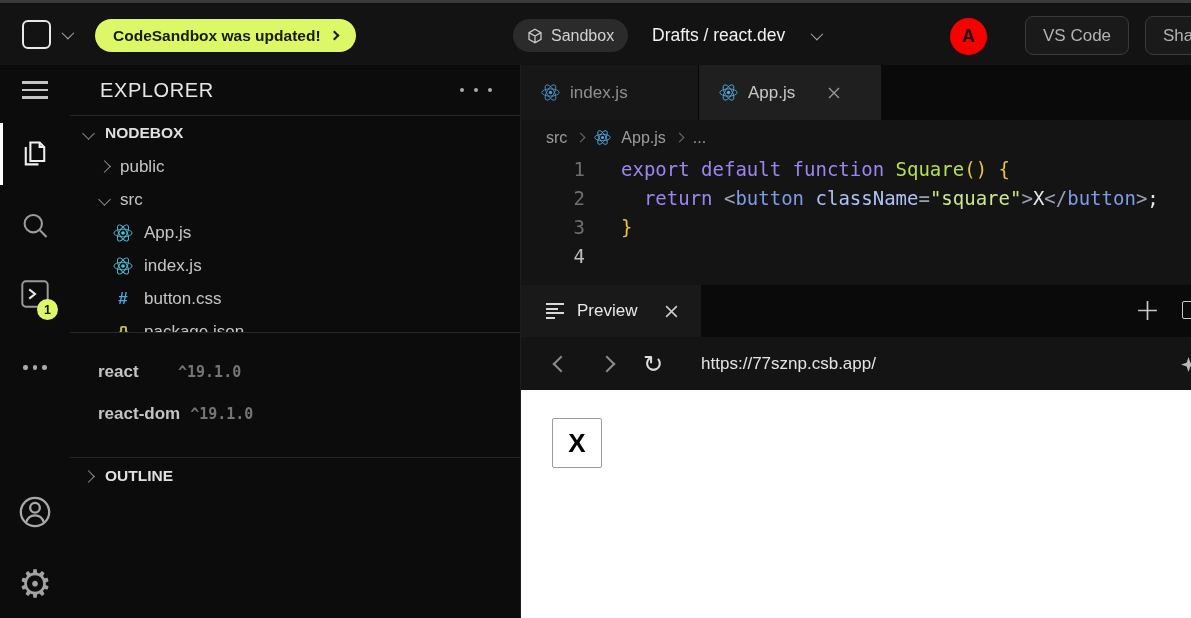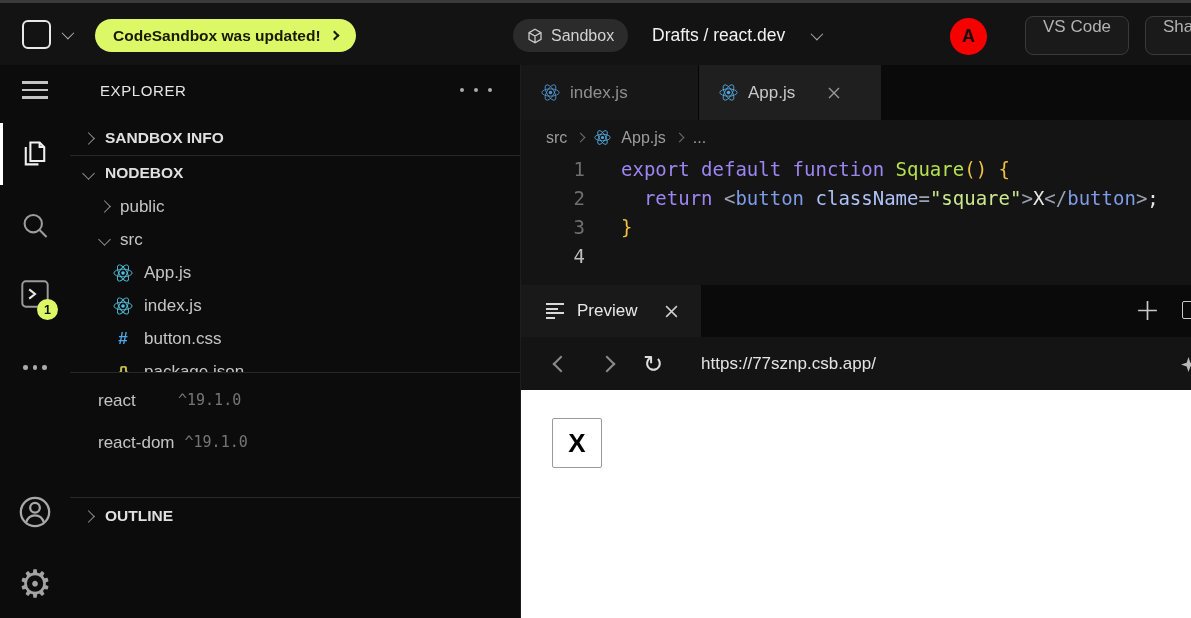--- a/index.html
+++ b/index.html
@@ -15,21 +15,21 @@
   .chev.right { transform:rotate(-45deg); }
   .update-pill { position:absolute; left:95px; top:16px; height:33px; background:var(--accent-lime,#DDF867); border-radius:17px;
     display:flex; align-items:center; gap:10px; padding:0 18px; color:#161A00; font-size:15.5px; font-weight:600; }
   .update-pill .chev { width:7px; height:7px; border-color:#161A00; border-width:2px; }
   .sandbox-badge { position:absolute; left:513px; top:16px; height:33px; background:#2B2B2B; border-radius:17px;
     display:flex; align-items:center; gap:8px; padding:0 14px; color:#D2D2D2; font-size:16px; }
   .tb-breadcrumb { position:absolute; left:652px; top:0; height:65px; display:flex; align-items:center; gap:26px; color:#F2F2F2; font-size:17.5px; }
   .avatar { position:absolute; left:950px; top:15px; width:37px; height:37px; border-radius:50%; background:var(--avatar-red,#F60000);
     display:flex; align-items:center; justify-content:center; color:#111; font-size:18px; font-weight:800; }
   .tb-btn { position:absolute; top:13px; height:39px; border:1px solid #3A3A3A; border-radius:8px; background:#1A1A1A;
-    color:#B3B3B3; font-size:17px; display:flex; padding:0 17px; }
+    color:#B3B3B3; font-size:17px; display:flex; align-items:center; padding:0 17px; }
   .tb-btn.vscode { left:1025px; }
   .tb-btn.share { left:1145px; width:90px; }
 
   
   .main { display:flex; width:1191px; height:553px; }
 
   
   .activitybar { position:relative; width:70px; height:553px; background:#0C0C0C; flex:none; }
   .ab-item { position:absolute; left:0; width:70px; display:flex; justify-content:center; cursor:pointer; }
   .active-indicator { position:absolute; left:0; top:58px; width:3px; height:62px; background:#FFFFFF; }
@@ -39,36 +39,36 @@
   .term-badge { position:absolute; right:12px; top:234px; width:21px; height:21px; border-radius:50%;
     background:var(--accent-lime,#DDF867); color:#111; font-size:12.5px; font-weight:700;
     display:flex; align-items:center; justify-content:center; }
   .dots { gap:5px; align-items:center; }
   .dots div { width:4.5px; height:4.5px; border-radius:50%; background:#ABABAB; }
   .gear-glyph { font-size:38px; color:#A3A3A3; line-height:34px; font-family:"DejaVu Sans",sans-serif; }
 
   
   .sidebar { position:relative; width:451px; height:553px; background:#0C0C0C; flex:none; border-right:1px solid #1E1E1E; color:#C9C9C9; }
   .sb-header { height:50px; display:flex; align-items:center; justify-content:space-between; padding:0 28px 0 30px; }
-  .sb-header .title { font-size:15px; letter-spacing:.6px; color:#E6E6E6;text-align:center; }
+  .sb-header .title { font-size:20px; letter-spacing:.6px; color:#E6E6E6;text-align:center; }
   .sb-row { height:34px; display:flex; align-items:center; gap:12px; padding-left:14px; cursor:pointer; }
   .sb-row .sec-label { font-size:15.5px; font-weight:600; color:#E0E0E0; }
   .divider { height:1px; background:#272727; }
   .tree-row { height:33px; display:flex; align-items:center; gap:11px; cursor:pointer; font-size:17px; color:#C6C6C6; }
   .ind1 { padding-left:30px;align-items:center; }
   .ind2 { padding-left:43px; }
   .tree-chev { width:9px; height:9px; border-right:1.6px solid #909090; border-bottom:1.6px solid #909090; }
   .ficon { width:20px; display:flex; justify-content:center; font-weight:700; }
   .ficon.css { color:var(--css-blue,#4FA9E8); font-size:17px; }
   .ficon.json { color:var(--json-yellow,#C8BE51); font-size:15px; letter-spacing:-1px; }
   .clip-row { height:17px; overflow:hidden; }
   .search-box { margin:22px 26px 0 28px; height:45px; background:#000; border-radius:6px; display:flex; align-items:center; gap:13px; padding:0 16px; }
   .search-box input { flex:1; background:transparent; border:none; outline:none; color:#CFCFCF; font-size:18px; font-family:"Liberation Sans",sans-serif; }
   .search-box input::placeholder { color:#8B8B8B; }
-  .dep-row { height:42px; display:flex; padding-left:28px; cursor:pointer; }
+  .dep-row { height:42px; display:flex; align-items:center; padding-left:28px; cursor:pointer;font-weight:bold; }
   .dep-name { font-size:17px; color:#C4C4C4; min-width:70px; margin-right:10px; }
   .dep-row:first-of-type .dep-name { min-width:62px; margin-right:28px; }
   .dep-ver { font-family:"DejaVu Sans Mono",monospace; font-size:15px; color:#757575; }
 
   
   .editor-col { display:flex; flex-direction:column; width:670px; height:553px; }
   .tabbar { display:flex; height:55px; background:#0A0A0A; flex:none; }
   .tab { display:flex; align-items:center; gap:10px; padding:0 20px; font-size:17px; cursor:pointer; }
   .tab.inactive { background:#171717; color:#8F8F8F; width:178px; border-right:1px solid #060606; }
   .tab.active { background:#1F1F1F; color:#C8C8C8; width:182px; justify-content:flex-start; }
@@ -194,24 +194,20 @@
 
     <div class="sidebar">
       <div class="sb-header">
         <span class="title">EXPLORER</span>
         <div class="dots" style="display:flex;">
           <div style="width:4px;height:4px;border-radius:50%;background:#ABABAB;margin-right:5px;"></div>
           <div style="width:4px;height:4px;border-radius:50%;background:#ABABAB;margin-right:5px;"></div>
           <div style="width:4px;height:4px;border-radius:50%;background:#ABABAB;"></div>
         </div>
       </div>
-      <div class="sb-row" style="margin-top:6px;">
-        <span class="tree-chev chev right" style="transform:rotate(-45deg);"></span>
-        <span class="sec-label">SANDBOX INFO</span>
-      </div>
       <div class="divider"></div>
       <div class="sb-row">
         <span class="tree-chev" style="transform:rotate(45deg);"></span>
         <span class="sec-label">NODEBOX</span>
       </div>
       <div class="tree-row ind1">
         <span class="tree-chev" style="transform:rotate(-45deg);"></span>
         <span>public</span>
       </div>
       <div class="tree-row ind1">

